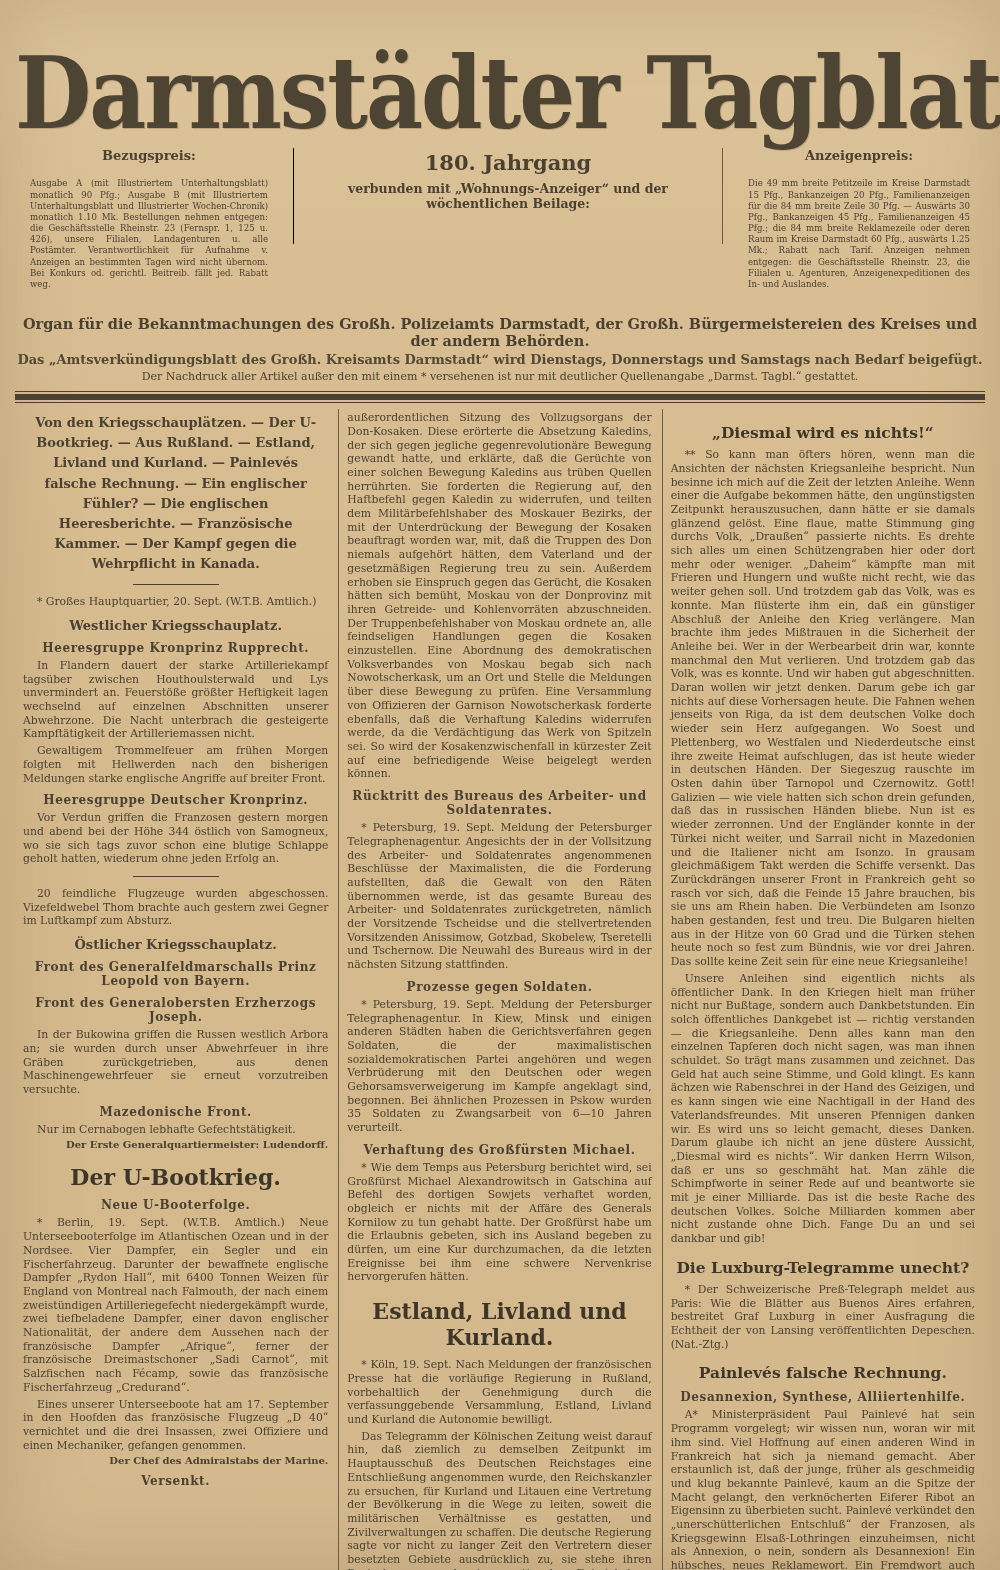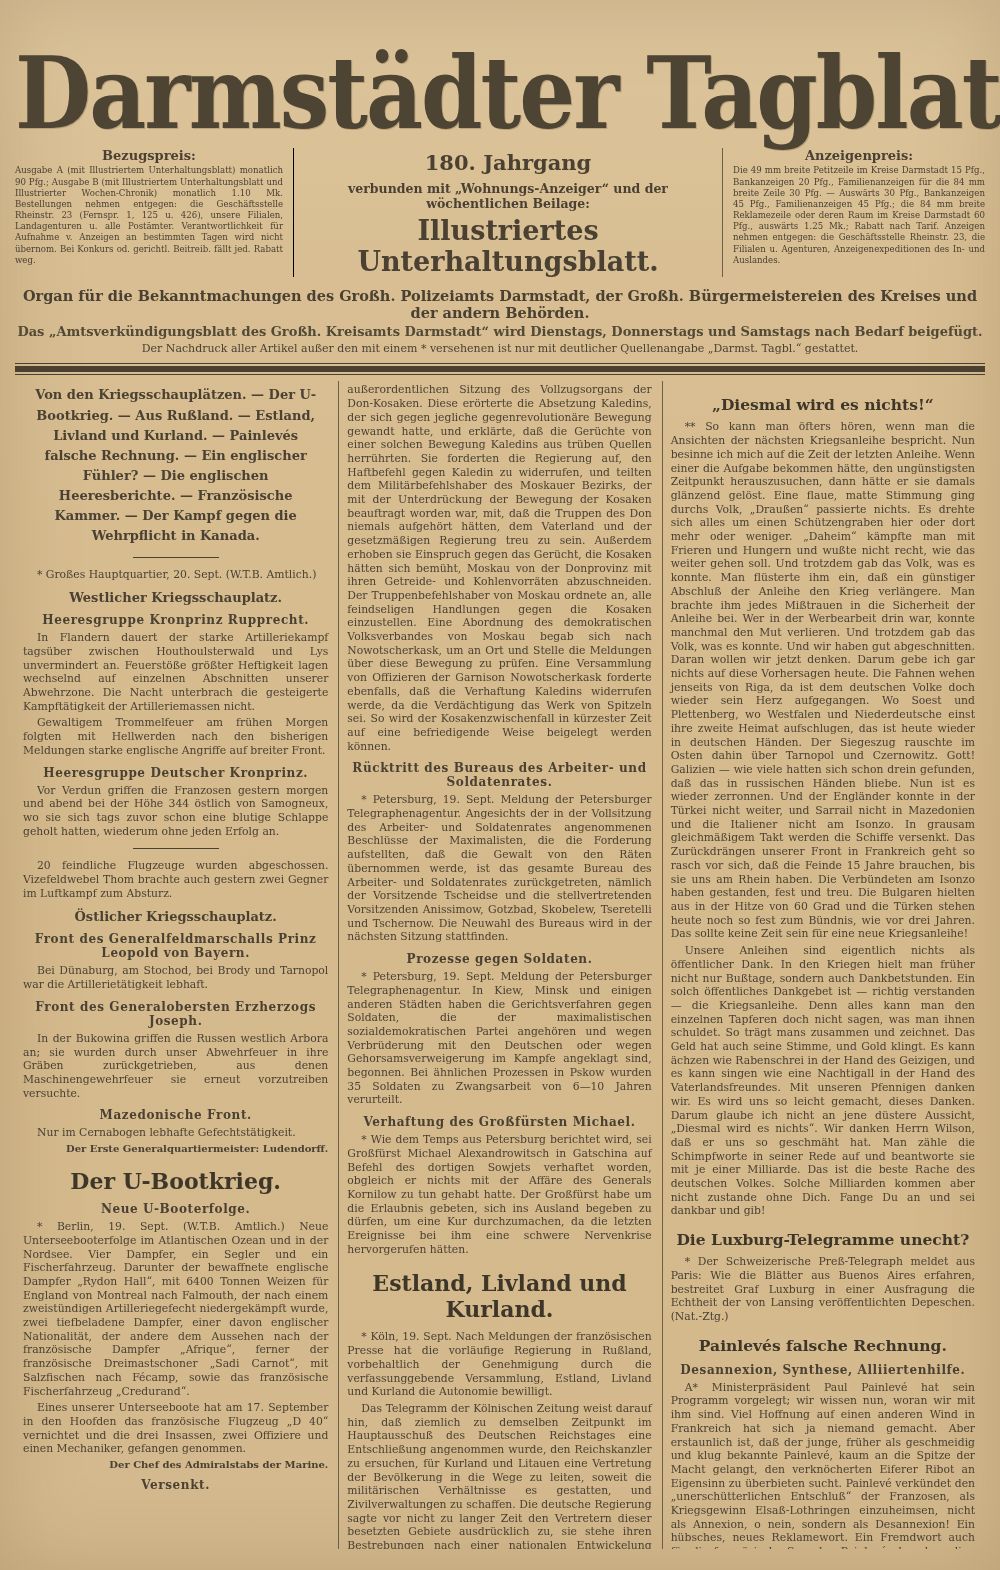--- a/index.html
+++ b/index.html
@@ -14,21 +14,21 @@
   
   .masthead{padding-top:42px;text-align:center;}
   .paper-title{
     font-size:88px;line-height:1.05;font-weight:bold;letter-spacing:-2px;margin:0;
     color:#4d4434;transform:scaleY(1.12);transform-origin:top center;
     text-shadow:1px 1px 0 rgba(90,70,40,.25);
     white-space:nowrap;
   }
   .head-info{display:grid;grid-template-columns:268px 1fr 252px;gap:10px;margin-top:14px;align-items:start;}
   .smallprint-title{font-size:13px;font-weight:bold;text-align:center;margin:0 0 2px;}
-  .smallprint{font-size:8.6px;line-height:1.3;text-align:justify;margin:0;}
+  .smallprint{font-size:8.6px;line-height:1.3;text-align:justify;margin:15px;}
   .center-info{text-align:center;border-left:1px solid #000000;border-right:1px solid #6b5f49;min-height:96px;padding:0 6px;}
   .jahrgang{font-size:21px;font-weight:bold;margin:2px 0 6px;}
   .verbunden{font-size:12.5px;font-weight:bold;margin:0 0 4px;}
   .beilage{font-size:27px;font-weight:bold;margin:0;}
   .organ{margin-top:10px;text-align:center;}
   .organ-l1{font-size:14.5px;font-weight:bold;margin:0 0 3px;}
   .organ-l2{font-size:13px;font-weight:bold;margin:0 0 3px;color:#524936;}
   .organ-l3{font-size:11px;margin:0;}
   
   .rule{border:0;margin:0;}
@@ -64,21 +64,20 @@
   </div>
 
   <div class="head-info">
     <div>
       <p class="smallprint-title">Bezugspreis:</p>
       <p class="smallprint">Ausgabe A (mit Illustriertem Unterhaltungsblatt) monatlich 90 Pfg.; Ausgabe B (mit Illustriertem Unterhaltungsblatt und Illustrierter Wochen-Chronik) monatlich 1.10 Mk. Bestellungen nehmen entgegen: die Geschäftsstelle Rheinstr. 23 (Fernspr. 1, 125 u. 426), unsere Filialen, Landagenturen u. alle Postämter. Verantwortlichkeit für Aufnahme v. Anzeigen an bestimmten Tagen wird nicht übernom. Bei Konkurs od. gerichtl. Beitreib. fällt jed. Rabatt weg.</p>
     </div>
     <div class="center-info">
       <p class="jahrgang">180. Jahrgang</p>
       <p class="verbunden">verbunden mit „Wohnungs-Anzeiger“ und der wöchentlichen Beilage:</p>
-      <p class="beilage">Illustriertes Unterhaltungsblatt.</p>
     </div>
     <div>
       <p class="smallprint-title">Anzeigenpreis:</p>
       <p class="smallprint">Die 49 mm breite Petitzeile im Kreise Darmstadt 15 Pfg., Bankanzeigen 20 Pfg., Familienanzeigen für die 84 mm breite Zeile 30 Pfg. — Auswärts 30 Pfg., Bankanzeigen 45 Pfg., Familienanzeigen 45 Pfg.; die 84 mm breite Reklamezeile oder deren Raum im Kreise Darmstadt 60 Pfg., auswärts 1.25 Mk.; Rabatt nach Tarif. Anzeigen nehmen entgegen: die Geschäftsstelle Rheinstr. 23, die Filialen u. Agenturen, Anzeigenexpeditionen des In- und Auslandes.</p>
     </div>
   </div>
 
   <div class="organ">
     <p class="organ-l1">Organ für die Bekanntmachungen des Großh. Polizeiamts Darmstadt, der Großh. Bürgermeistereien des Kreises und der andern Behörden.</p>
     <p class="organ-l2">Das „Amtsverkündigungsblatt des Großh. Kreisamts Darmstadt“ wird Dienstags, Donnerstags und Samstags nach Bedarf beigefügt.</p>
@@ -102,21 +101,20 @@
         <div class="b-head">Westlicher Kriegsschauplatz.</div>
         <div class="b-head2">Heeresgruppe Kronprinz Rupprecht.</div>
         <div class="b-par">In Flandern dauert der starke Artilleriekampf tagsüber zwischen Houthoulsterwald und Lys unvermindert an. Feuerstöße größter Heftigkeit lagen wechselnd auf einzelnen Abschnitten unserer Abwehrzone. Die Nacht unterbrach die gesteigerte Kampftätigkeit der Artilleriemassen nicht.</div>
         <div class="b-par">Gewaltigem Trommelfeuer am frühen Morgen folgten mit Hellwerden nach den bisherigen Meldungen starke englische Angriffe auf breiter Front.</div>
         <div class="b-head2">Heeresgruppe Deutscher Kronprinz.</div>
         <div class="b-par">Vor Verdun griffen die Franzosen gestern morgen und abend bei der Höhe 344 östlich von Samogneux, wo sie sich tags zuvor schon eine blutige Schlappe geholt hatten, wiederum ohne jeden Erfolg an.</div>
         <div class="b-divider"></div>
         <div class="b-par">20 feindliche Flugzeuge wurden abgeschossen. Vizefeldwebel Thom brachte auch gestern zwei Gegner im Luftkampf zum Absturz.</div>
         <div class="b-head">Östlicher Kriegsschauplatz.</div>
         <div class="b-head2">Front des Generalfeldmarschalls Prinz Leopold von Bayern.</div>
-        <div class="b-par">Bei Dünaburg, am Stochod, bei Brody und Tarnopol war die Artillerietätigkeit lebhaft.</div>
         <div class="b-head2">Front des Generalobersten Erzherzogs Joseph.</div>
         <div class="b-par">In der Bukowina griffen die Russen westlich Arbora an; sie wurden durch unser Abwehrfeuer in ihre Gräben zurückgetrieben, aus denen Maschinengewehrfeuer sie erneut vorzutreiben versuchte.</div>
         <div class="b-head2">Mazedonische Front.</div>
         <div class="b-par">Nur im Cernabogen lebhafte Gefechtstätigkeit.</div>
         <div class="b-sig">Der Erste Generalquartiermeister: Ludendorff.</div>
         <div class="b-title">Der U-Bootkrieg.</div>
         <div class="b-head2">Neue U-Booterfolge.</div>
         <div class="b-par">* Berlin, 19. Sept. (W.T.B. Amtlich.) Neue Unterseebooterfolge im Atlantischen Ozean und in der Nordsee. Vier Dampfer, ein Segler und ein Fischerfahrzeug. Darunter der bewaffnete englische Dampfer „Rydon Hall“, mit 6400 Tonnen Weizen für England von Montreal nach Falmouth, der nach einem zweistündigen Artilleriegefecht niedergekämpft wurde, zwei tiefbeladene Dampfer, einer davon englischer Nationalität, der andere dem Aussehen nach der französische Dampfer „Afrique“, ferner der französische Dreimastschoner „Sadi Carnot“, mit Salzfischen nach Fécamp, sowie das französische Fischerfahrzeug „Credurand“.</div>
         <div class="b-par">Eines unserer Unterseeboote hat am 17. September in den Hoofden das französische Flugzeug „D 40“ vernichtet und die drei Insassen, zwei Offiziere und einen Mechaniker, gefangen genommen.</div>
         <div class="b-sig">Der Chef des Admiralstabs der Marine.</div>

